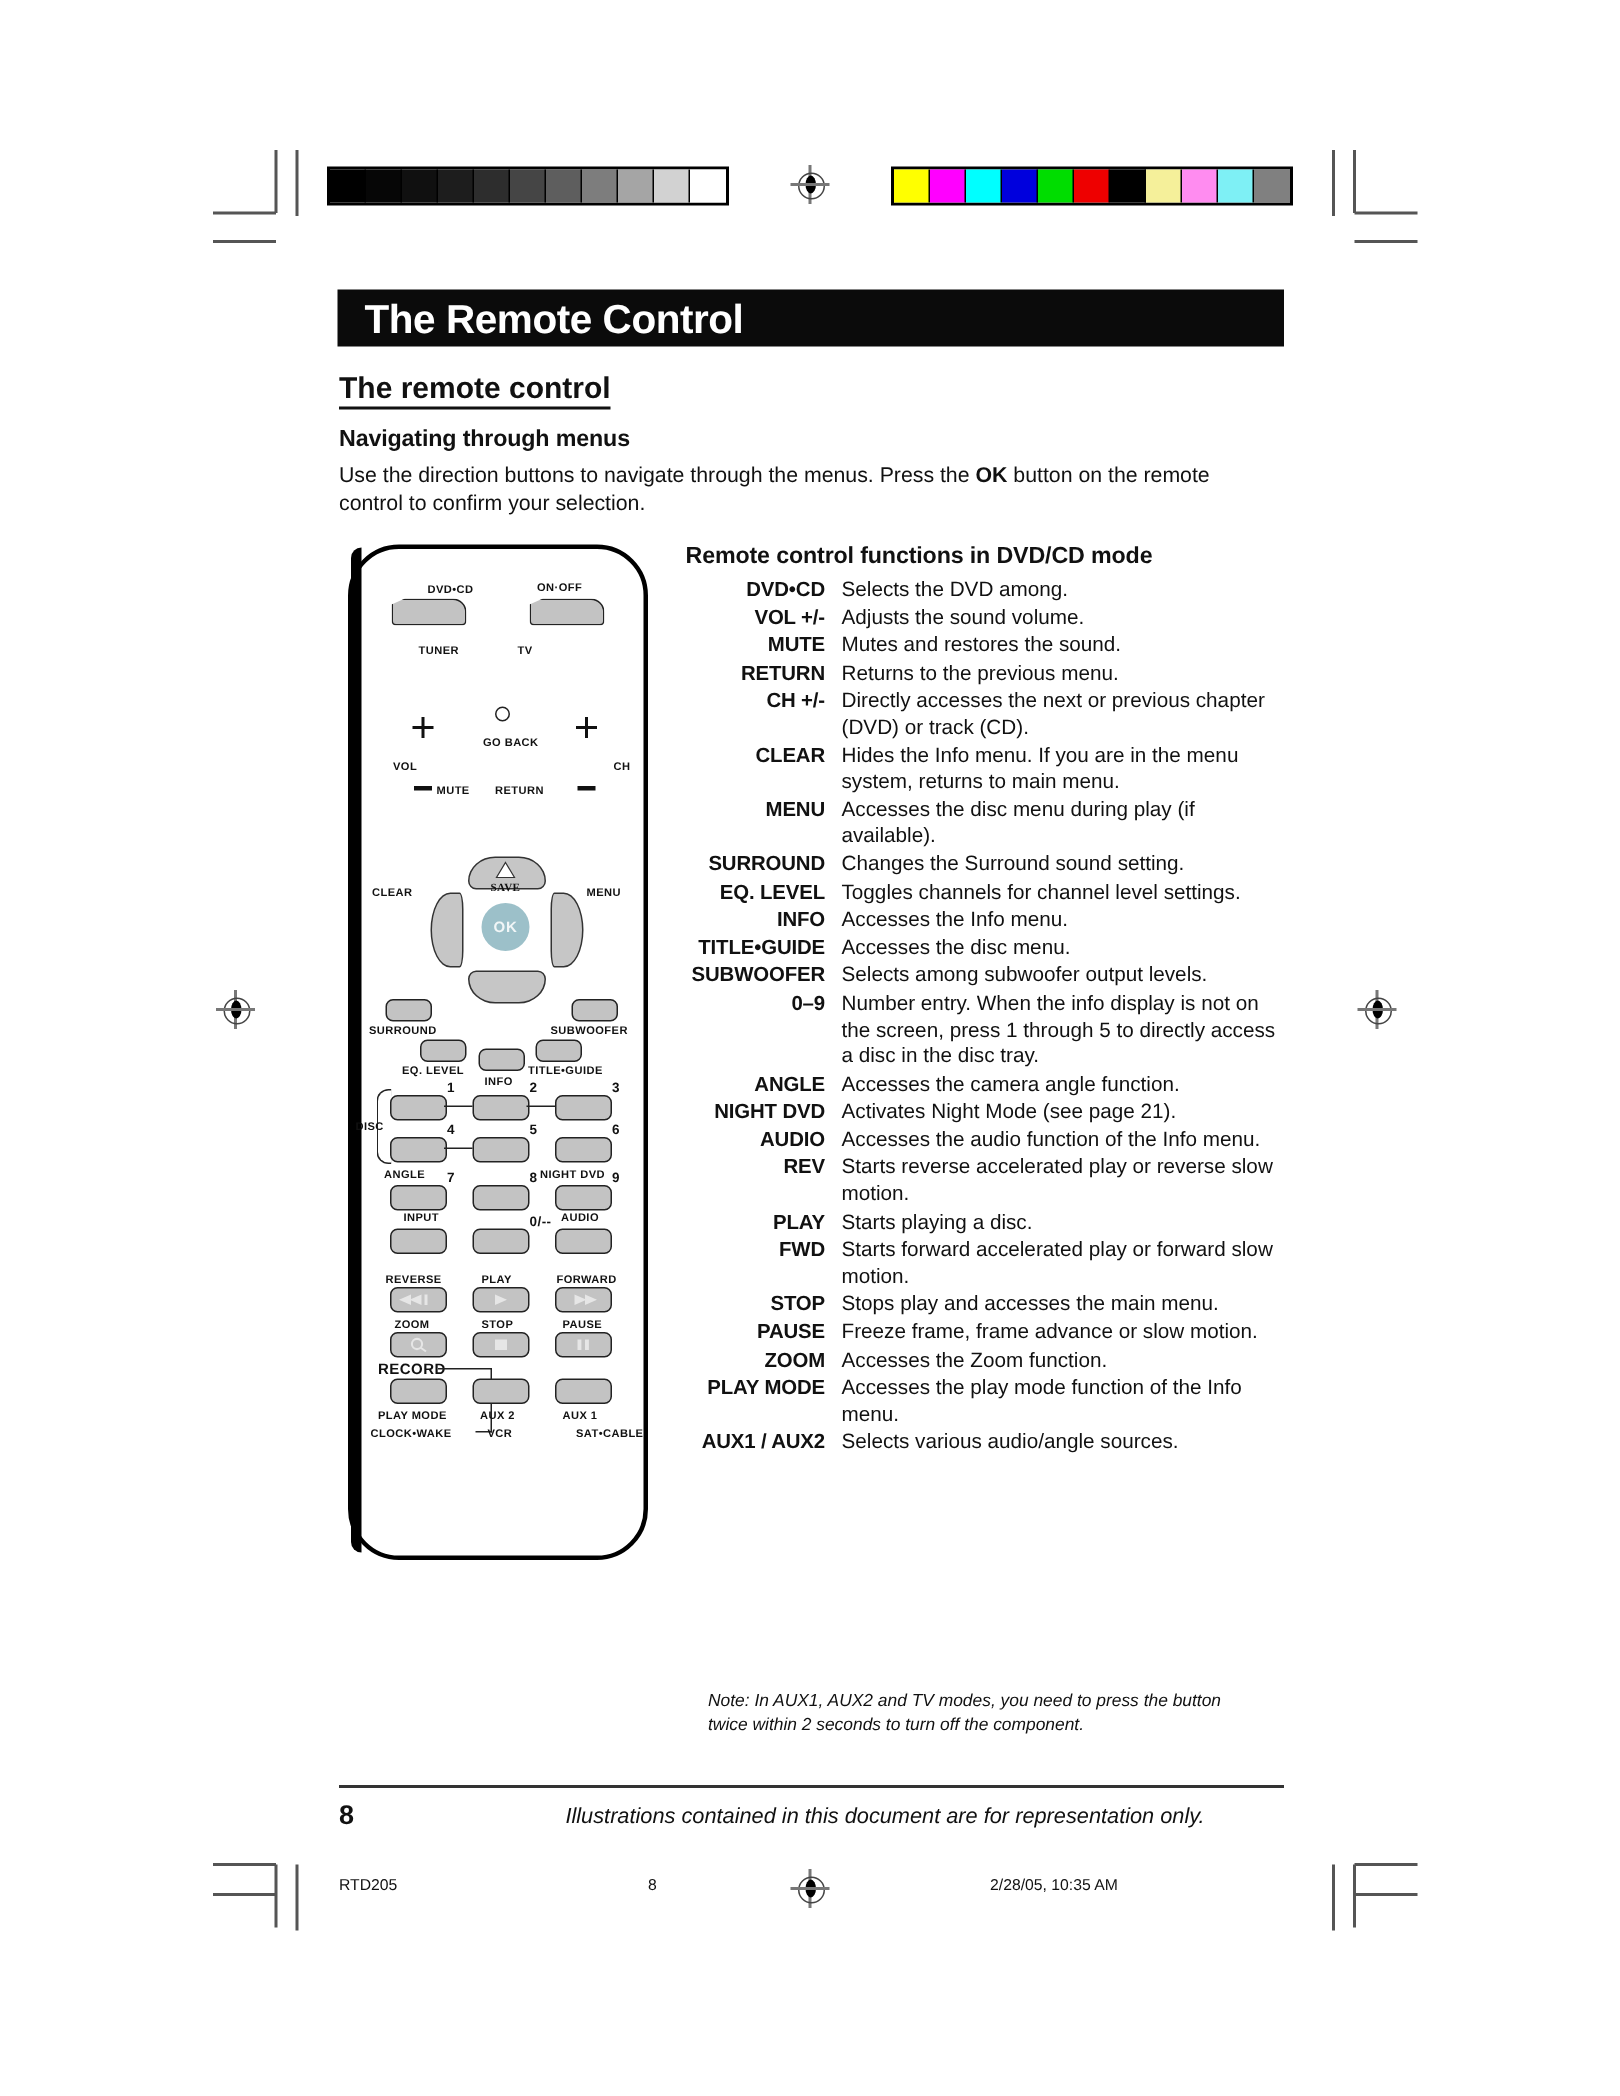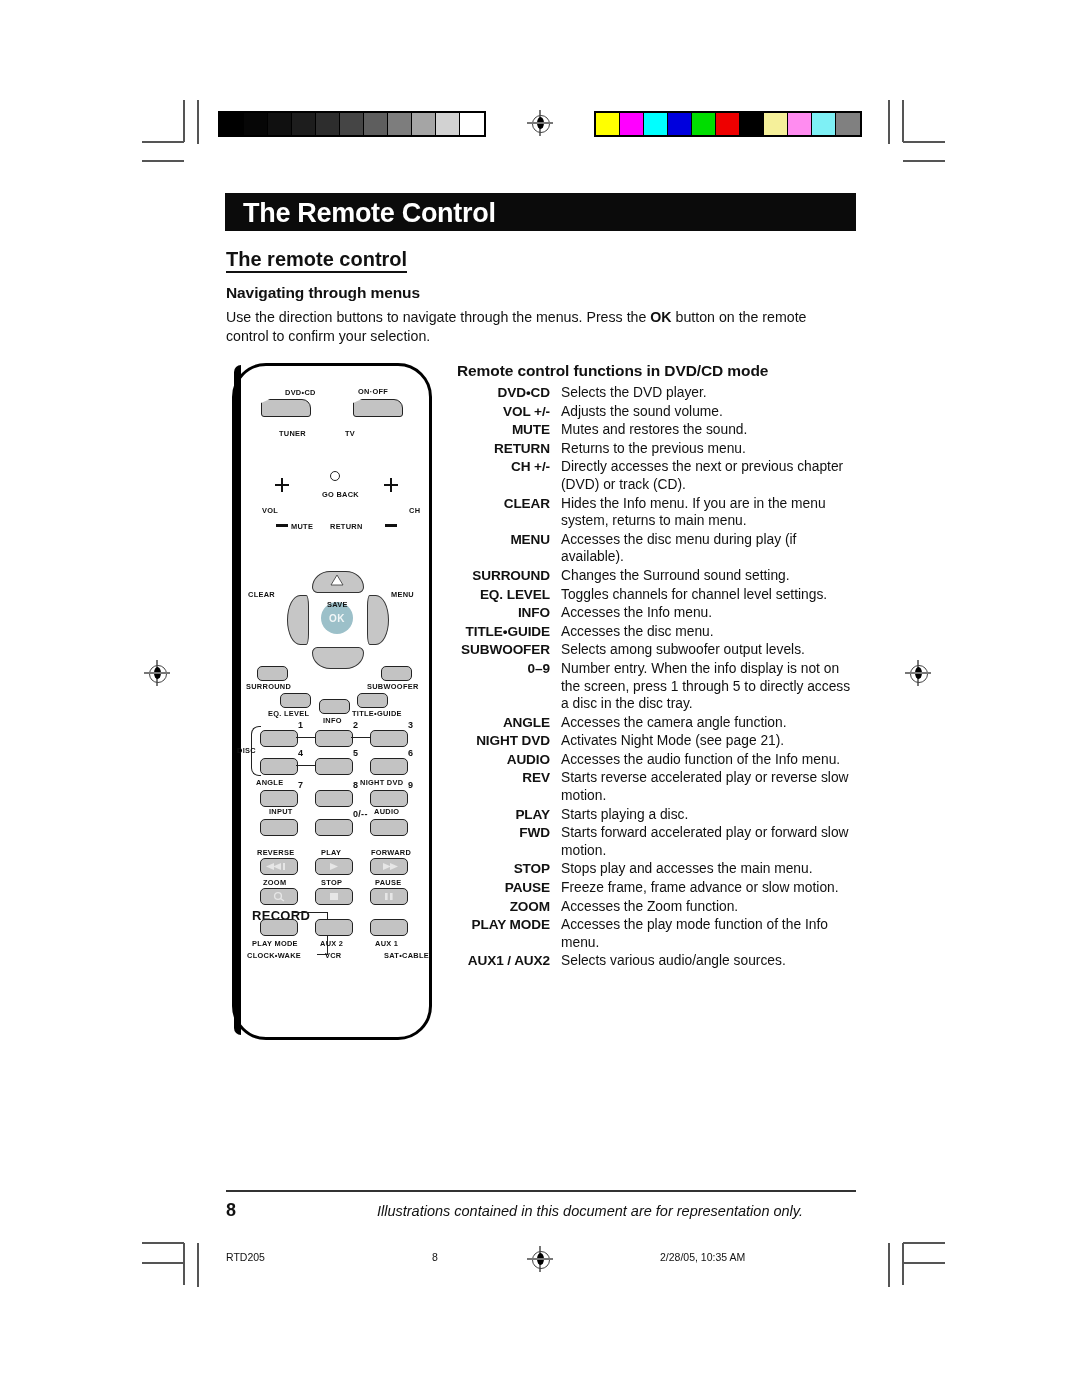--- a/index.html
+++ b/index.html
@@ -168,21 +168,21 @@
   </div>
   <div class="h3">Navigating through menus</div>
   <div class="para">
     <span>Use the direction buttons to navigate through the menus. Press the </span><b>OK</b><span> button on the remote control to confirm your selection.</span>
   </div>
 
   <div class="fnhead">Remote control functions in DVD/CD mode</div>
   <div class="fntable" id="fntable">
       <div class="fnrow">
         <div class="fnterm">DVD•CD</div>
-        <div class="fndesc">Selects the DVD player.</div>
+        <div class="fndesc">Selects the DVD among.</div>
       </div>
       <div class="fnrow">
         <div class="fnterm">VOL +/-</div>
         <div class="fndesc">Adjusts the sound volume.</div>
       </div>
       <div class="fnrow">
         <div class="fnterm">MUTE</div>
         <div class="fndesc">Mutes and restores the sound.</div>
       </div>
       <div class="fnrow">
@@ -263,20 +263,21 @@
       </div>
       <div class="fnrow">
         <div class="fnterm">PLAY MODE</div>
         <div class="fndesc">Accesses the play mode function of the Info menu.</div>
       </div>
       <div class="fnrow">
         <div class="fnterm">AUX1 / AUX2</div>
         <div class="fndesc">Selects various audio/angle sources.</div>
       </div>
     </div>
+  <div class="note">Note: In AUX1, AUX2 and TV modes, you need to press the button twice within 2 seconds to turn off the component.</div>
 
   <div class="frule"></div>
   <div class="pnum">8</div>
   <div class="fcap">Illustrations contained in this document are for representation only.</div>
   <div class="ftl" style="left:226px;">RTD205</div>
   <div class="ftl" style="left:432px;">8</div>
   <div class="ftl" style="left:660px;">2/28/05, 10:35 AM</div>
 
   <div class="remote">
 
@@ -314,21 +315,21 @@
       <div class="arrowseg" style="left:25px;top:76px;width:50px;height:20px;border-radius:12% 12% 40% 40%/30% 30% 85% 85%;background:#c6c6c6;"></div>
 
       <div class="arrowseg" style="left:0px;top:24px;width:20px;height:48px;border-radius:60% 12% 12% 60%/50% 22% 22% 50%;background:#c6c6c6;"></div>
 
       <div class="arrowseg" style="left:80px;top:24px;width:20px;height:48px;border-radius:12% 60% 60% 12%/22% 50% 50% 22%;background:#c6c6c6;"></div>
 
       <div class="okbtn" style="left:34px;top:31px;width:32px;height:32px;">
         <span>OK</span>
       </div>
     </div>
-    <div class="rlbl" style="left:92px;top:234px;font-size:7.4px;">SAVE</div>
+    <div class="rlbl" style="left:92px;top:221px;font-size:7.4px;font-family:Liberation Serif, serif;">SAVE</div>
     <div class="rlbl" style="left:13px;top:224px;font-size:7.4px;">CLEAR</div>
     <div class="rlbl" style="left:156px;top:224px;font-size:7.4px;">MENU</div>
 
     <div class="rkey" style="left:22px;top:300px;width:29px;height:13px;"></div>
     <div class="rlbl" style="left:11px;top:316px;font-size:7.4px;">SURROUND</div>
 
     <div class="rkey" style="left:146px;top:300px;width:29px;height:13px;"></div>
     <div class="rlbl" style="left:132px;top:316px;font-size:7.4px;">SUBWOOFER</div>
 
     <div class="rkey" style="left:45px;top:327px;width:29px;height:13px;"></div>
@@ -417,21 +418,21 @@
         </svg>
     </div>
     <div class="rlbl" style="left:140px;top:512px;font-size:7.4px;">PAUSE</div>
     <div class="rkey" style="left:135px;top:522px;width:36px;height:15px;">
       <svg width="36" height="15">
           <rect x="14" y="4" width="2.6" height="7" fill="#e6e6e6"></rect>
           <rect x="19" y="4" width="2.6" height="7" fill="#e6e6e6"></rect>
         </svg>
     </div>
 
-    <div class="rlbl" style="left:17px;top:542px;font-size:13px;">RECORD</div>
+    <div class="rlbl" style="left:17px;top:542px;font-size:10px;">RECORD</div>
     <div class="recline" style="left:57px;top:546px;width:36px;height:1.3px;"></div>
     <div class="recline" style="left:92px;top:546px;width:1.3px;height:43px;"></div>
     <div class="recline" style="left:82px;top:588px;width:11px;height:1.3px;"></div>
 
     <div class="rkey" style="left:25px;top:553px;width:36px;height:15px;"></div>
     <div class="rkey" style="left:80px;top:553px;width:36px;height:15px;"></div>
     <div class="rkey" style="left:135px;top:553px;width:36px;height:15px;"></div>
 
     <div class="rlbl" style="left:17px;top:573px;font-size:7.4px;">PLAY MODE</div>
     <div class="rlbl" style="left:12px;top:585px;font-size:7.4px;">CLOCK•WAKE</div>

